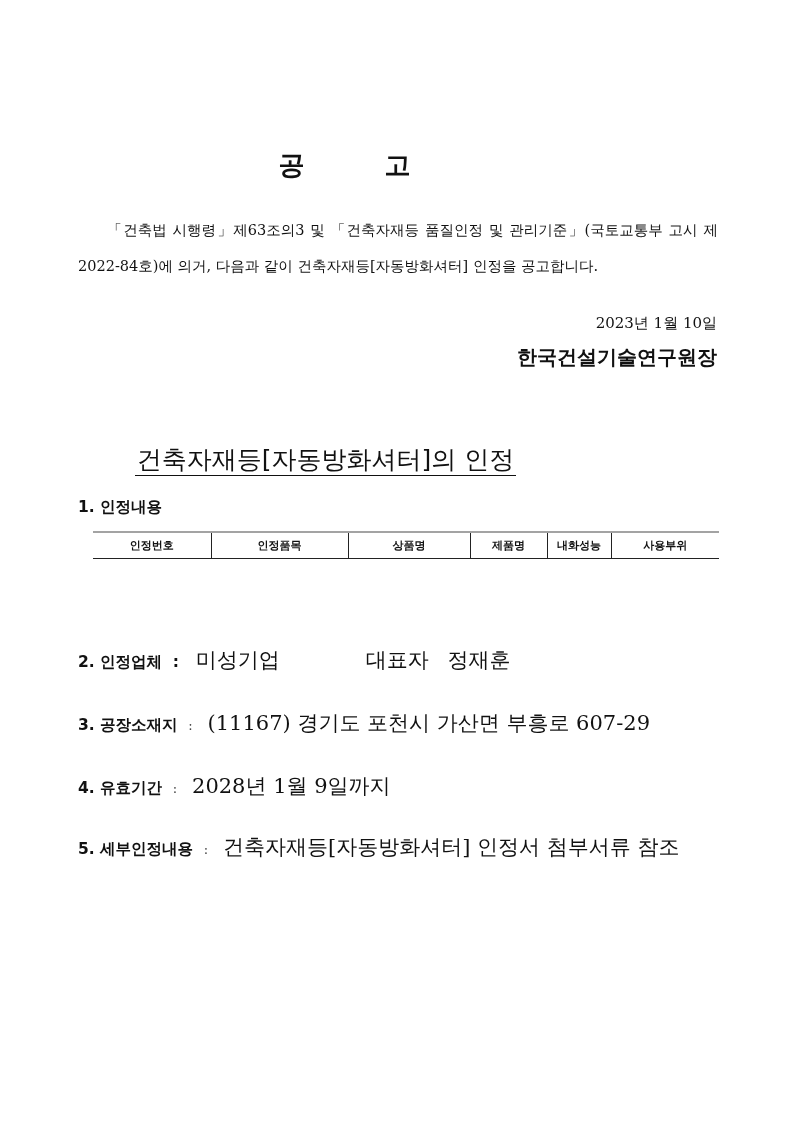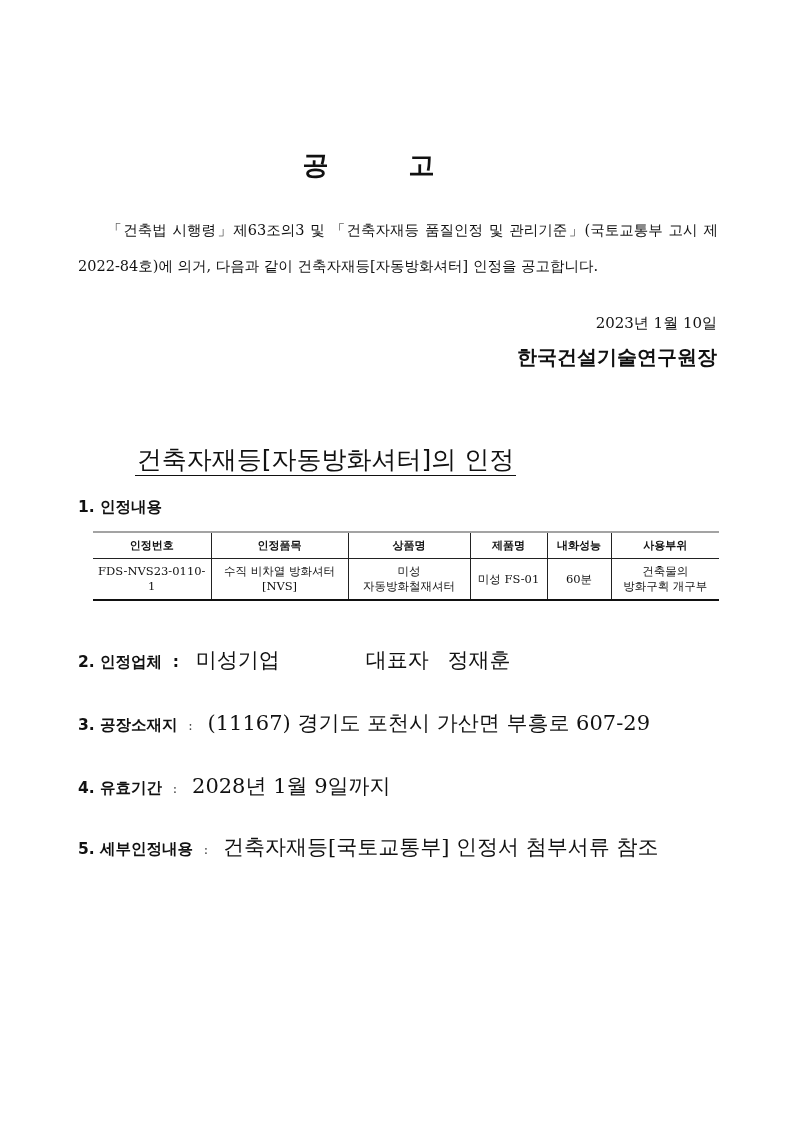--- a/index.html
+++ b/index.html
@@ -6,21 +6,20 @@
     body {
       width: 793px; height: 1123px; position: relative; overflow: hidden;
       font-family: "DejaVu Serif", "Liberation Serif", serif;
       color: #111;
     }
     .abs { position: absolute; }
     .title {
       left: 0; width: 689px; top: 148px; text-align: center;
       font-family: "DejaVu Sans", sans-serif; font-weight: bold; font-size: 26px;
       letter-spacing: 0;
-      margin-left: 24px;
     }
     .title span { display: inline-block; }
     .title .gap { width: 80px; }
     .para {
       left: 78px; width: 640px; font-size: 14.5px; line-height: 36px; top: 212px;
       text-align: justify;
     }
     .para .indent { display: inline-block; width: 28px; }
     .date { right: 76px; top: 314px; font-size: 15px; margin-left: 48px; }
     .org {
@@ -93,37 +92,20 @@
   </colgroup>
   <tbody>
       <tr class="hrow">
     <th>인정번호</th>
     <th>인정품목</th>
     <th>상품명</th>
     <th>제품명</th>
     <th>내화성능</th>
     <th>사용부위</th>
   </tr>
-  <tr class="brow">
-    <td>FDS-NVS23-0110-1</td>
-    <td>
-      <div>수직 비차열 방화셔터</div>
-      <div>[NVS]</div>
-    </td>
-    <td>
-      <div>미성</div>
-      <div>자동방화철재셔터</div>
-    </td>
-    <td>미성 FS-01</td>
-    <td>60분</td>
-    <td>
-      <div>건축물의</div>
-      <div>방화구획 개구부</div>
-    </td>
-  </tr>
 </tbody>
   </table>
 
 <div class="abs sec" style="top: 646px;">
   <span class="head">2. 인정업체</span>
   <span class="head" style="margin:0 12px 0 6px;">:</span>
   <span class="val">미성기업</span>
   <span class="val" style="margin-left:81px;">대표자</span>
   <span class="val" style="margin-left:14px;">정재훈</span>
 </div>
@@ -136,14 +118,14 @@
 
 <div class="abs sec" style="top: 772px;">
   <span class="head">4. 유효기간</span>
   <span class="colon">:</span>
   <span class="val">2028년 1월 9일까지</span>
 </div>
 
 <div class="abs sec" style="top: 833px;">
   <span class="head">5. 세부인정내용</span>
   <span class="colon">:</span>
-  <span class="val">건축자재등[국토교통부] 인정서 첨부서류 참조</span>
+  <span class="val">건축자재등[자동방화셔터] 인정서 첨부서류 참조</span>
 </div>
 
 </body></html>

